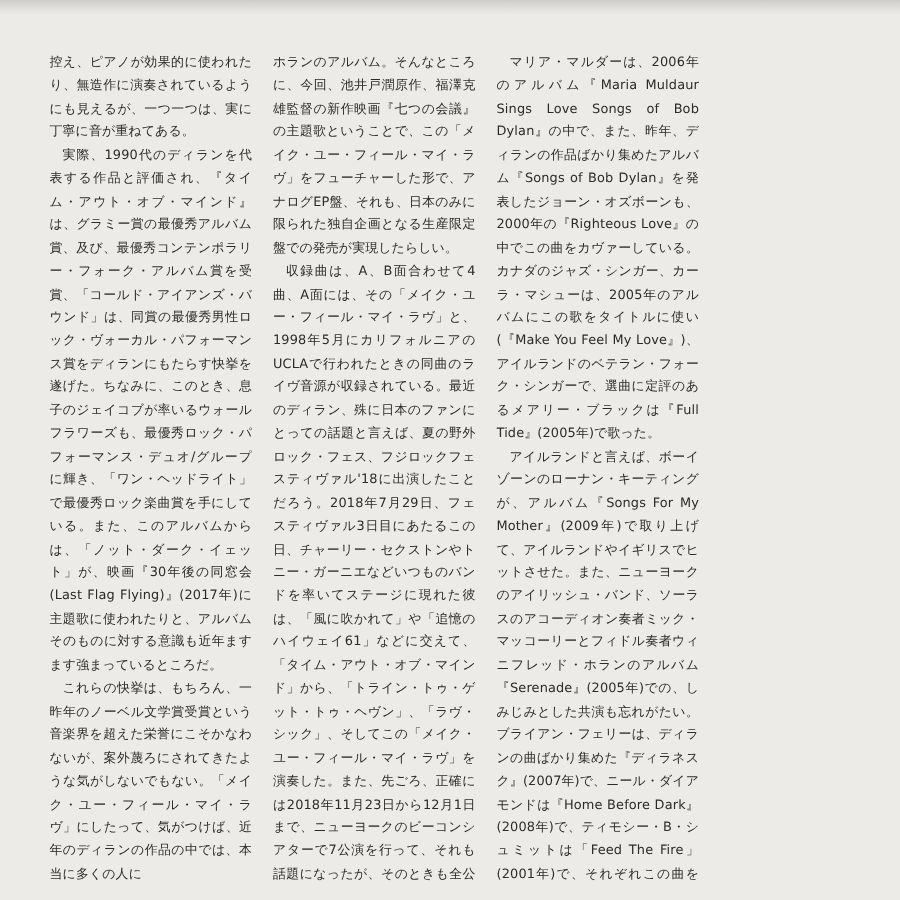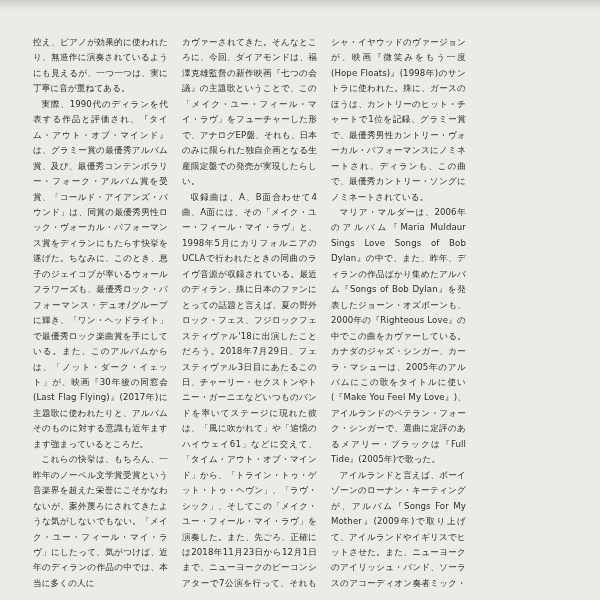--- a/index.html
+++ b/index.html
@@ -40,22 +40,21 @@
 
 <div class="scan-edge"></div>
 
 <div class="page">
   <div class="col">
     <p>控え、ピアノが効果的に使われたり、無造作に演奏されているようにも見えるが、一つ一つは、実に丁寧に音が重ねてある。</p>
     <p class="indent">実際、1990代のディランを代表する作品と評価され、『タイム・アウト・オブ・マインド』は、グラミー賞の最優秀アルバム賞、及び、最優秀コンテンポラリー・フォーク・アルバム賞を受賞、「コールド・アイアンズ・バウンド」は、同賞の最優秀男性ロック・ヴォーカル・パフォーマンス賞をディランにもたらす快挙を遂げた。ちなみに、このとき、息子のジェイコブが率いるウォールフラワーズも、最優秀ロック・パフォーマンス・デュオ/グループに輝き、「ワン・ヘッドライト」で最優秀ロック楽曲賞を手にしている。また、このアルバムからは、「ノット・ダーク・イェット」が、映画『30年後の同窓会(Last Flag Flying)』(2017年)に主題歌に使われたりと、アルバムそのものに対する意識も近年ますます強まっているところだ。</p>
     <p class="indent">これらの快挙は、もちろん、一昨年のノーベル文学賞受賞という音楽界を超えた栄誉にこそかなわないが、案外蔑ろにされてきたような気がしないでもない。「メイク・ユー・フィール・マイ・ラヴ」にしたって、気がつけば、近年のディランの作品の中では、本当に多くの人に</p>
   </div>
   <div class="col">
-    <p>カヴァーされてきた。そんなところに、今回、ダイアモンドは、福澤克雄監督の新作映画『七つの会議』の主題歌ということで、この「メイク・ユー・フィール・マイ・ラヴ」をフューチャーした形で、アナログEP盤、それも、日本のみに限られた独自企画となる生産限定盤での発売が実現したらしい。</p>
+    <p>ホランのアルバム。そんなところに、今回、池井戸潤原作、福澤克雄監督の新作映画『七つの会議』の主題歌ということで、この「メイク・ユー・フィール・マイ・ラヴ」をフューチャーした形で、アナログEP盤、それも、日本のみに限られた独自企画となる生産限定盤での発売が実現したらしい。</p>
     <p class="indent">収録曲は、A、B面合わせて4曲、A面には、その「メイク・ユー・フィール・マイ・ラヴ」と、1998年5月にカリフォルニアのUCLAで行われたときの同曲のライヴ音源が収録されている。最近のディラン、殊に日本のファンにとっての話題と言えば、夏の野外ロック・フェス、フジロックフェスティヴァル'18に出演したことだろう。2018年7月29日、フェスティヴァル3日目にあたるこの日、チャーリー・セクストンやトニー・ガーニエなどいつものバンドを率いてステージに現れた彼は、「風に吹かれて」や「追憶のハイウェイ61」などに交えて、「タイム・アウト・オブ・マインド」から、「トライン・トゥ・ゲット・トゥ・ヘヴン」、「ラヴ・シック」、そしてこの「メイク・ユー・フィール・マイ・ラヴ」を演奏した。また、先ごろ、正確には2018年11月23日から12月1日まで、ニューヨークのビーコンシアターで7公演を行って、それも話題になったが、そのときも全公演で、「メイク・ユー・フィール・マイ・ラヴ」はセットリストに組み込まれている。</p>
     <p class="indent">もう少し、「メイク・ユー・フィール・マイ・ラヴ」について、触れておくと、ディラン本人のオリジナルが発売されるよりも一足先にビリー・ジョエルが、「心のままに(To Make You Feel My Love)」のタイトルで発表した。アルバム『ビリー・ザ・ベスト 3』に新録音として収録され、そこからの第1弾シングルとしての役割も担っている。他には、カントリー歌手のガース・ブルックス、及びガースの妻でもあるトリー</p>
   </div>
   <div class="col">
-    <p>シャ・イヤウッドのヴァージョンが、映画『微笑みをもう一度(Hope Floats)』(1998年)のサントラに使われた。殊に、ガースのほうは、カントリーのヒット・チャートで1位を記録、グラミー賞で、最優秀男性カントリー・ヴォーカル・パフォーマンスにノミネートされ、ディランも、この曲で、最優秀カントリー・ソングにノミネートされている。</p>
     <p class="indent">マリア・マルダーは、2006年のアルバム『Maria Muldaur Sings Love Songs of Bob Dylan』の中で、また、昨年、ディランの作品ばかり集めたアルバム『Songs of Bob Dylan』を発表したジョーン・オズボーンも、2000年の『Righteous Love』の中でこの曲をカヴァーしている。カナダのジャズ・シンガー、カーラ・マシューは、2005年のアルバムにこの歌をタイトルに使い(『Make You Feel My Love』)、アイルランドのベテラン・フォーク・シンガーで、選曲に定評のあるメアリー・ブラックは『Full Tide』(2005年)で歌った。</p>
     <p class="indent">アイルランドと言えば、ボーイゾーンのローナン・キーティングが、アルバム『Songs For My Mother』(2009年)で取り上げて、アイルランドやイギリスでヒットさせた。また、ニューヨークのアイリッシュ・バンド、ソーラスのアコーディオン奏者ミック・マッコーリーとフィドル奏者ウィニフレッド・ホランのアルバム『Serenade』(2005年)での、しみじみとした共演も忘れがたい。ブライアン・フェリーは、ディランの曲ばかり集めた『ディラネスク』(2007年)で、ニール・ダイアモンドは『Home Before Dark』(2008年)で、ティモシー・B・シュミットは「Feed The Fire」(2001年)で、それぞれこの曲を取り上げた。珍しいところで、カルチャー・クラブのボーイ・ジョージが、18年ぶりのカムバック・アルバム『ディス・イズ・ホ</p>
   </div>
 </div>
 
 </body></html>

